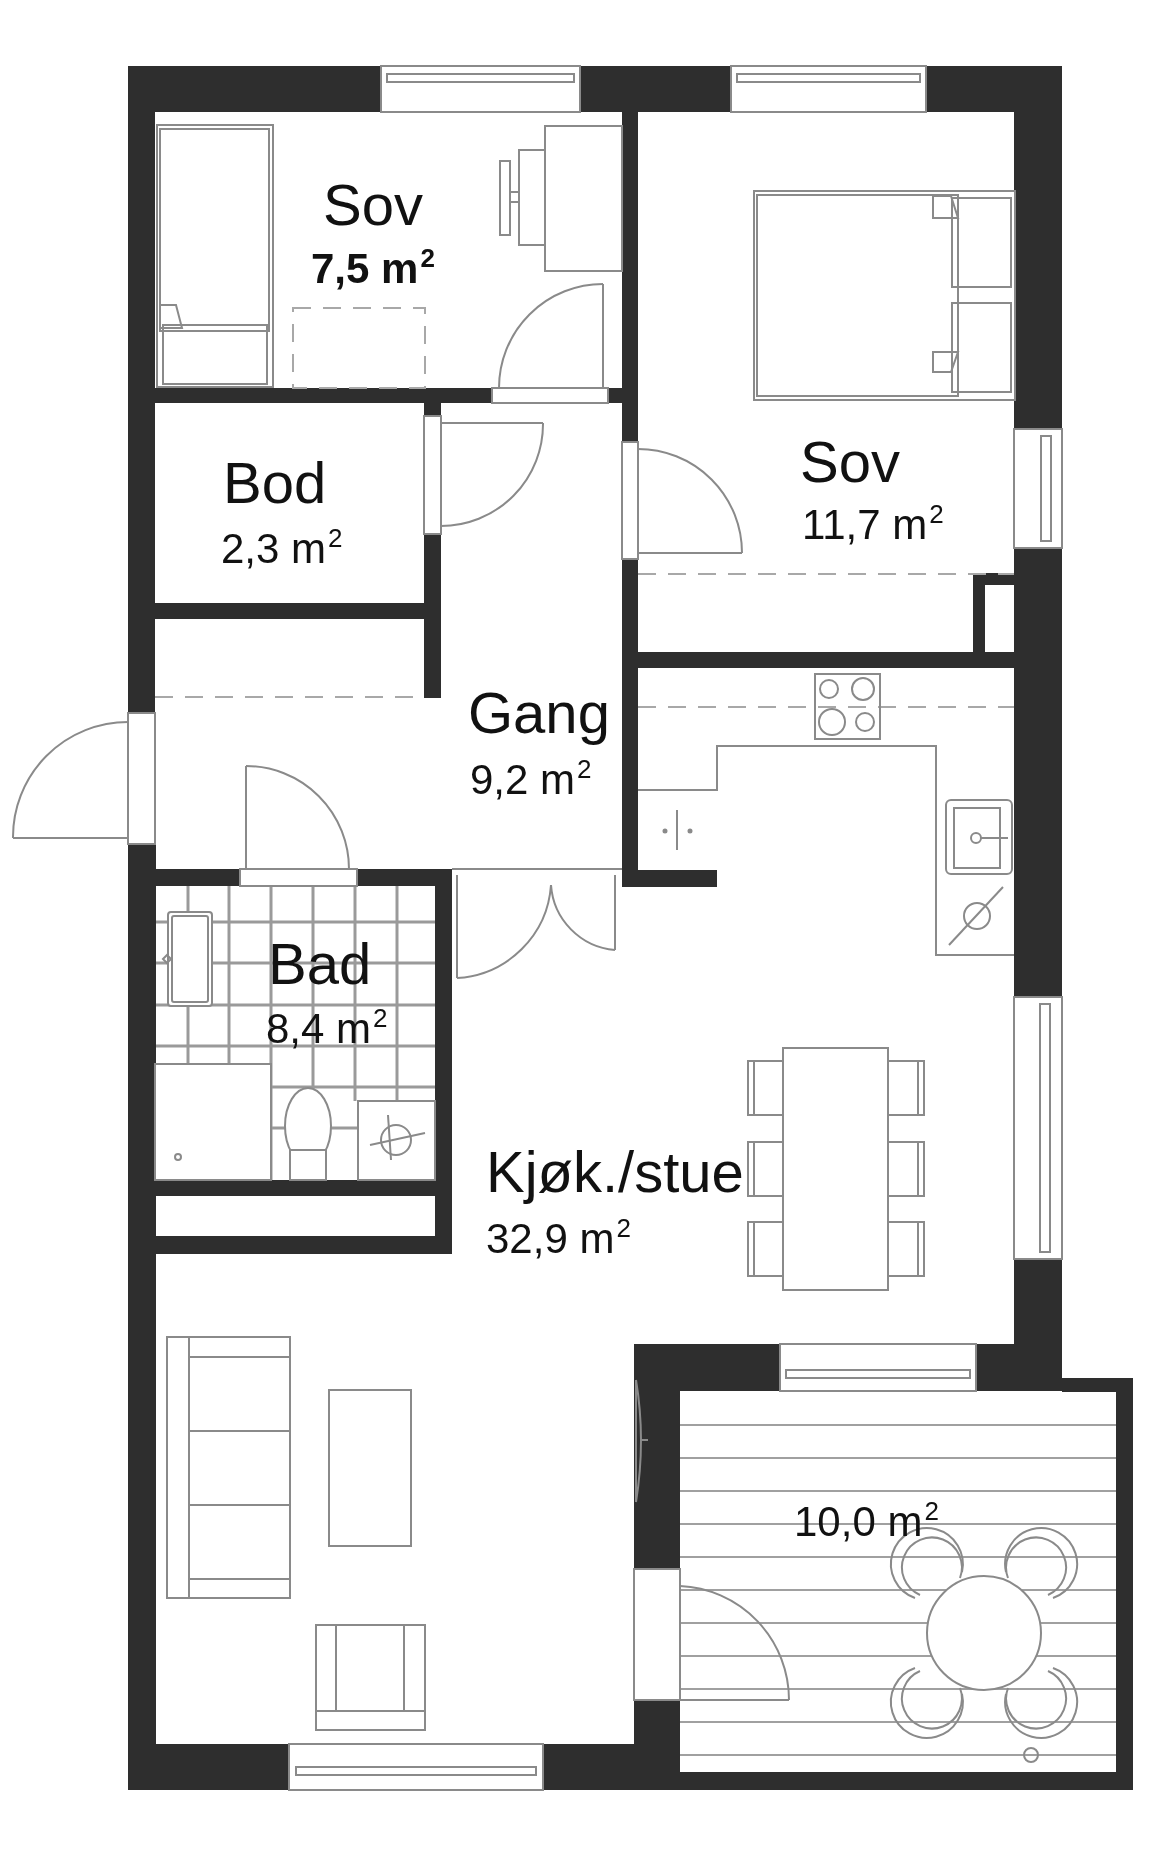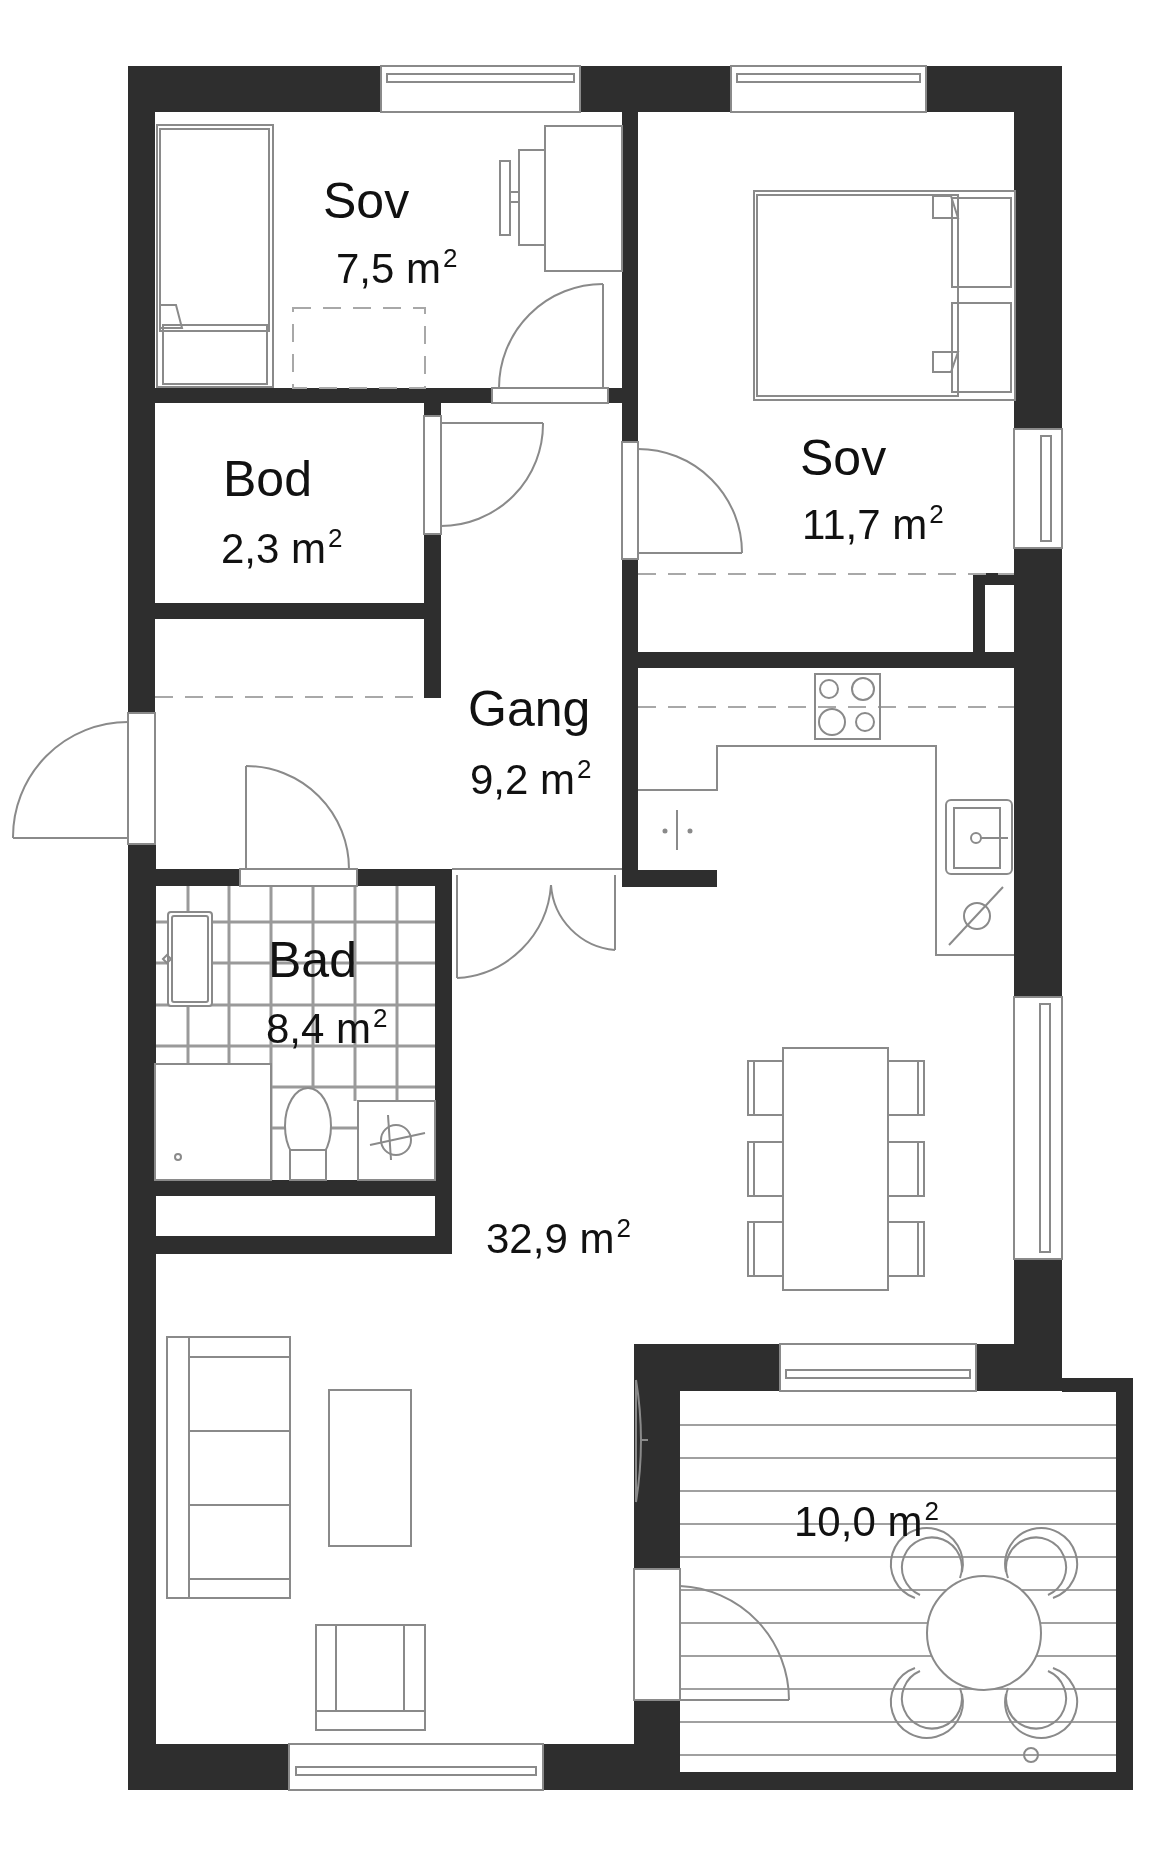--- a/index.html
+++ b/index.html
@@ -1,19 +1,19 @@
 <!DOCTYPE html>
 <html><head>
 <meta charset="utf-8">
 <style>
   html, body { margin: 0; padding: 0; background: #ffffff; }
   #plan { position: relative; width: 1170px; height: 1859px; overflow: hidden; background: #ffffff; }
   #plan svg { position: absolute; left: 0; top: 0; }
   .lbl { position: absolute; font-family: "Liberation Sans", sans-serif; color: #111111; white-space: nowrap; line-height: 1; }
-  .nm { font-size: 50px; }
+  .nm { font-size: 58px; }
   .ar { font-size: 42px; }
   .ar sup { font-size: 26px; vertical-align: 0; position: relative; top: -16px; margin-left: 2px; }
 </style>
 </head>
 <body>
 
 <div id="plan">
   <svg width="1170" height="1859" viewBox="0 0 1170 1859">
 
     <g stroke="#9a9a9a" stroke-width="3" fill="none">
@@ -233,30 +233,31 @@
         <path d="M962 1694 A36 36 0 1 1 915 1668"></path>
         <path d="M1048 1671 A30 30 0 1 1 1008 1688"></path>
         <path d="M1053 1668 A36 36 0 1 1 1006 1694"></path>
         <circle cx="984" cy="1633" r="57" fill="#ffffff"></circle>
       </g>
       <circle cx="1031" cy="1755" r="7"></circle>
     </g>
   </svg>
 
   <div class="lbl nm" style="left:323px; top:176px;"><span>Sov</span></div>
-  <div class="lbl ar" style="left:336px; top:248px;"><span>7,5 m</span><sup>2</sup></div>
+  <div class="lbl ar" style="left:311px; top:248px;font-weight:bold;"><span>7,5 m</span><sup>2</sup></div>
 
   <div class="lbl nm" style="left:800px; top:433px;"><span>Sov</span></div>
   <div class="lbl ar" style="left:802px; top:504px;"><span>11,7 m</span><sup>2</sup></div>
 
   <div class="lbl nm" style="left:223px; top:454px;"><span>Bod</span></div>
   <div class="lbl ar" style="left:221px; top:528px;"><span>2,3 m</span><sup>2</sup></div>
 
   <div class="lbl nm" style="left:468px; top:684px;"><span>Gang</span></div>
   <div class="lbl ar" style="left:470px; top:759px;text-align:right;"><span>9,2 m</span><sup>2</sup></div>
 
   <div class="lbl nm" style="left:268px; top:935px;"><span>Bad</span></div>
   <div class="lbl ar" style="left:266px; top:1008px;"><span>8,4 m</span><sup>2</sup></div>
 
+  <div class="lbl nm" style="left:486px; top:1143px;"><span>Kjøk./stue</span></div>
   <div class="lbl ar" style="left:486px; top:1218px;"><span>32,9 m</span><sup>2</sup></div>
 
   <div class="lbl ar" style="left:766px; top:1501px;margin-left:28px;"><span>10,0 m</span><sup>2</sup></div>
 </div>
 
 </body></html>

